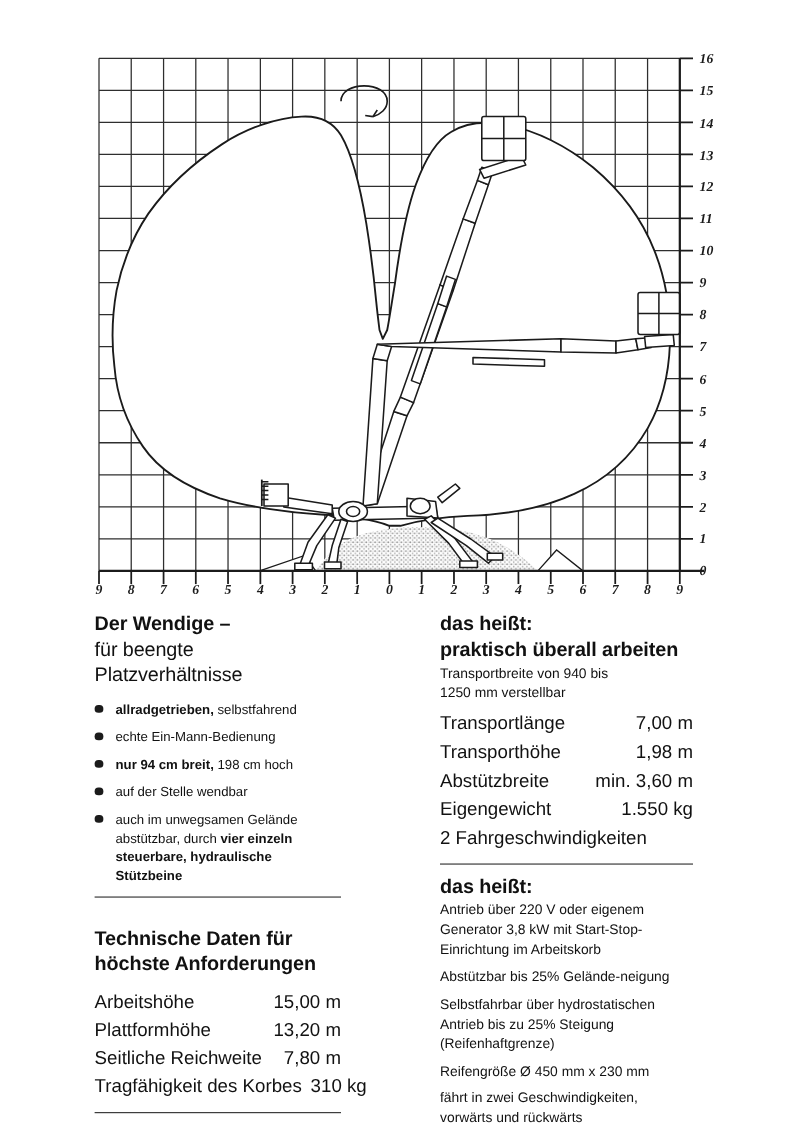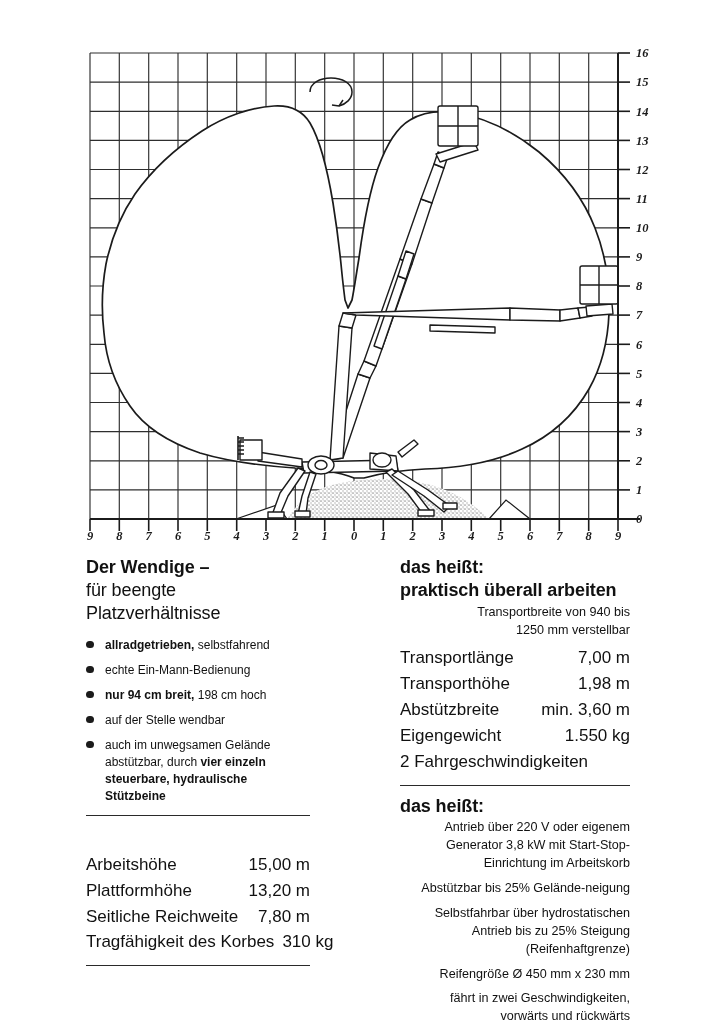--- a/index.html
+++ b/index.html
@@ -61,21 +61,20 @@
   .row{
     display:flex;justify-content:space-between;
     font-size:17px;line-height:1.52;
     white-space:nowrap;
   }
   .row .k{padding-right:8px;}
   .row .v{text-align:right;}
   .para{
     font-size:12.6px;line-height:1.42;
     margin:0 0 7px 0;
-    text-align:right;
   }
   .para.tight{margin-bottom:6px;}
 
   .rblock{margin-top:9px;}
   .rhead{margin-bottom:7px;}
 
   
   .col-left2{left:86px; top:842px; width:224px;}
 </style>
 </head>
@@ -375,20 +374,24 @@
       <li>
         <span class="dot"></span>
         <span>auch im unwegsamen Gelände abstützbar, durch </span><span class="b">vier einzeln steuerbare, hydraulische Stützbeine</span>
       </li>
     </ul>
 
     <hr class="rule">
   </div>
 
   <div class="col col-left2">
+    <h2 class="head">
+      <span>Technische Daten für</span><br>
+      <span>höchste Anforderungen</span>
+    </h2>
     <div class="tech">
       <div class="row">
         <span class="k">Arbeitshöhe</span>
         <span class="v">15,00 m</span>
       </div>
       <div class="row">
         <span class="k">Plattformhöhe</span>
         <span class="v">13,20 m</span>
       </div>
       <div class="row">

